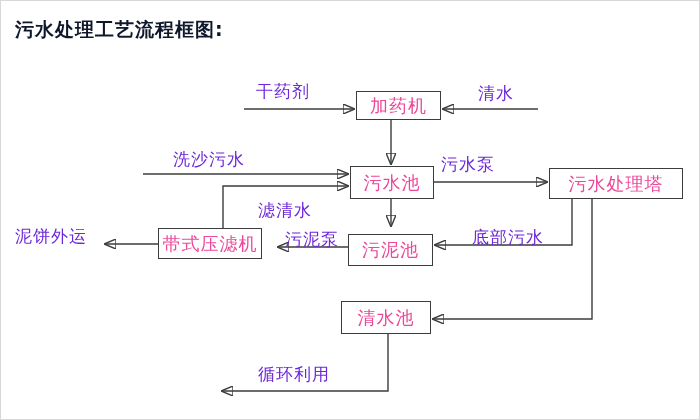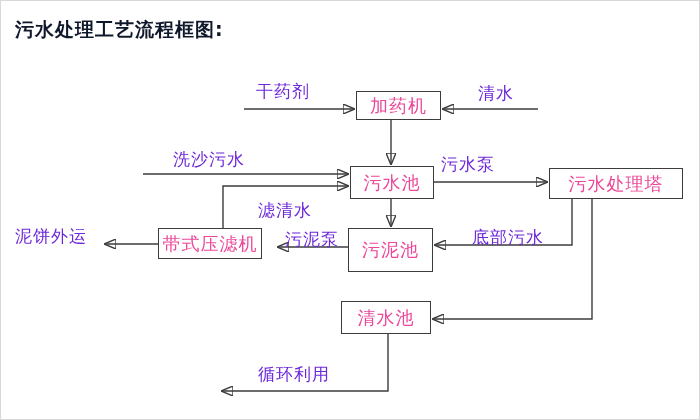--- a/index.html
+++ b/index.html
@@ -77,21 +77,21 @@
     <path d="M571,198 V244 H434" marker-end="url(#ah)"></path>
     <path d="M347,246 H277" marker-end="url(#ah)"></path>
     <path d="M157,243 H104" marker-end="url(#ah)"></path>
     <path d="M591,198 V318 H432" marker-end="url(#ah)"></path>
     <path d="M387,333 V390 H221" marker-end="url(#ah)"></path>
   </svg>
 
   <div class="node" style="left:355px; top:90px;  width:85px;  height:29px;">加药机</div>
   <div class="node" style="left:349px; top:165px; width:84px;  height:33px;">污水池</div>
   <div class="node" style="left:548px; top:167px; width:134px; height:31px;">污水处理塔</div>
-  <div class="node" style="left:347px; top:227px; width:85px;  height:44px;">污泥池</div>
+  <div class="node" style="left:347px; top:233px; width:85px;  height:32px;">污泥池</div>
   <div class="node" style="left:157px; top:227px; width:104px; height:31px;">带式压滤机</div>
   <div class="node" style="left:340px; top:300px; width:90px;  height:33px;">清水池</div>
 
   <div class="edge-label" style="left:255px; top:79px;">干药剂</div>
   <div class="edge-label" style="left:477px; top:81px;">清水</div>
   <div class="edge-label" style="left:172px; top:147px;">洗沙污水</div>
   <div class="edge-label" style="left:257px; top:198px;">滤清水</div>
   <div class="edge-label" style="left:440px; top:152px;">污水泵</div>
   <div class="edge-label" style="left:471px; top:225px;">底部污水</div>
   <div class="edge-label" style="left:284px; top:227px;">污泥泵</div>

